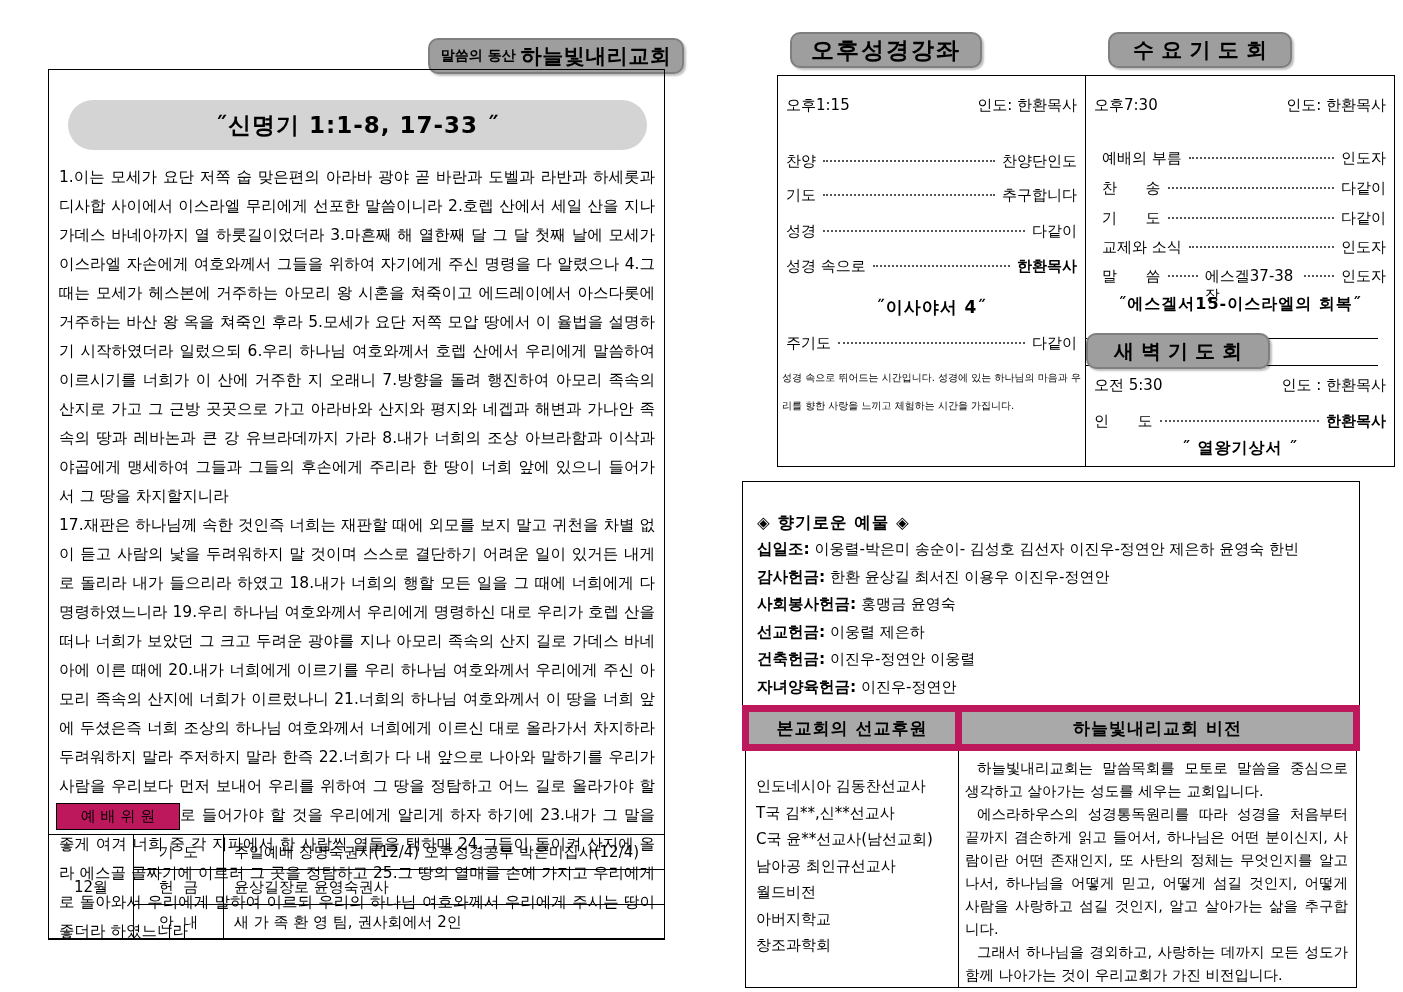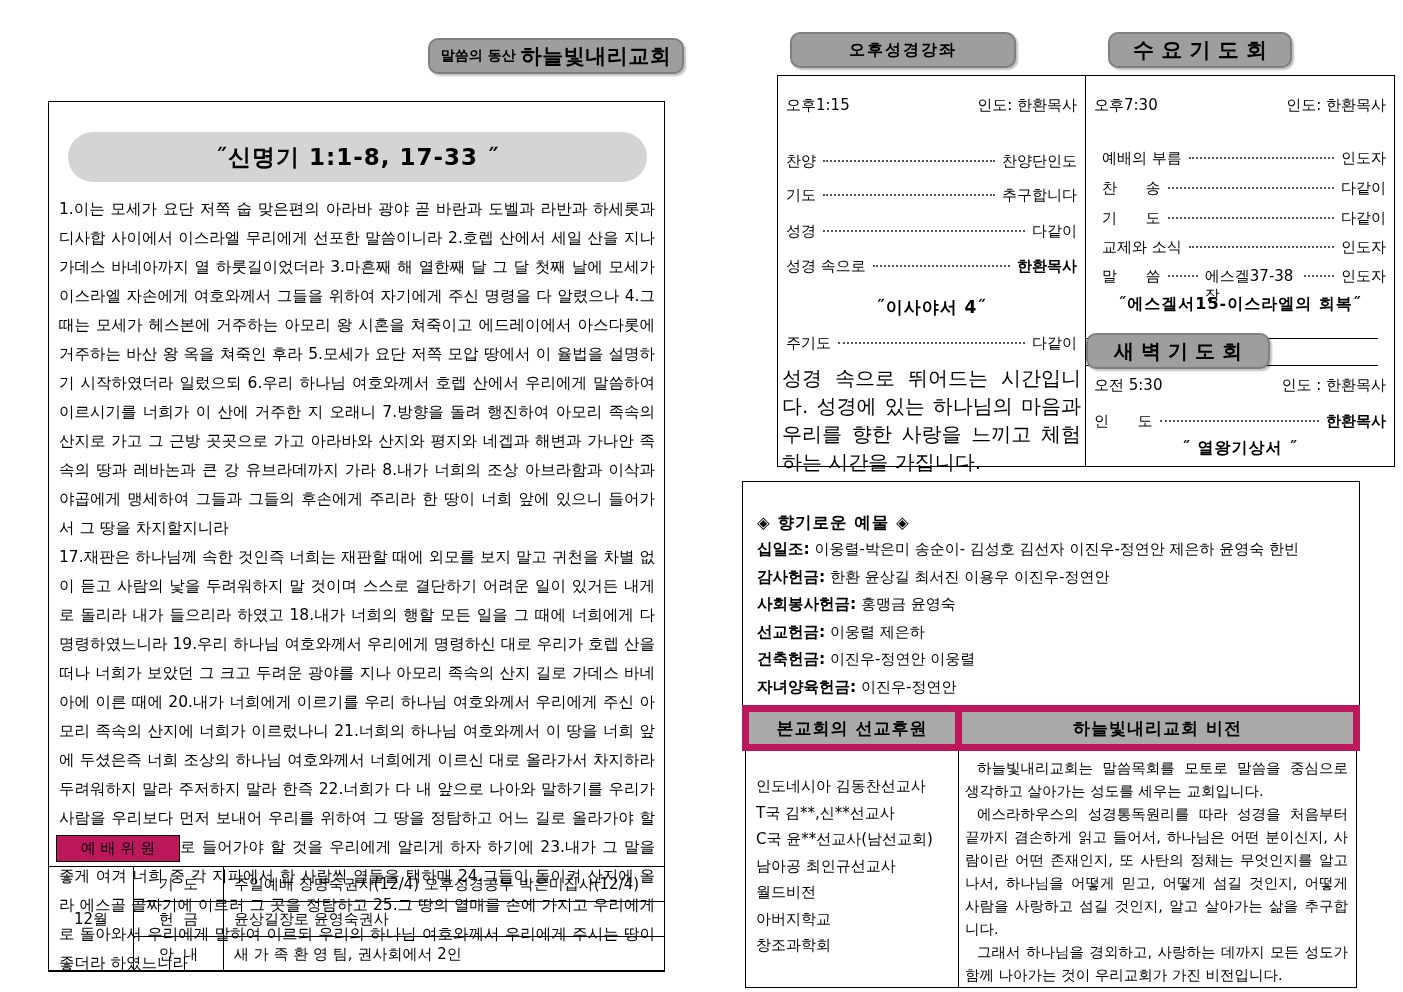--- a/index.html
+++ b/index.html
@@ -10,24 +10,24 @@
   
   .badge{
     position:absolute;background:var(--badge-bg,#9e9e9e);
     border:2px solid var(--badge-border,#7f7f7f);
     border-radius:10px;display:flex;align-items:center;justify-content:center;
     font-weight:bold;box-sizing:border-box;box-shadow:2px 2px 2px rgba(0,0,0,.25);
   }
   .hdr-badge{left:428px;top:38px;width:256px;height:36px;gap:5px;font-size:20px;}
   .hdr-badge .hdr-small{font-size:14px;font-weight:bold;}
   .hdr-badge .hdr-big{font-size:21px;font-weight:bold;letter-spacing:.5px;}
-  .badge-afternoon{left:790px;top:32px;width:226px;height:36px;font-size:16px;letter-spacing:2px;}
+  .badge-afternoon{left:790px;top:32px;width:192px;height:36px;font-size:23px;letter-spacing:2px;}
   .badge-wed{left:1108px;top:32px;width:184px;height:36px;font-size:21px;}
   
-  .left-page{position:absolute;left:48px;top:101px;width:617px;height:870px;border:1px solid #000;box-sizing:border-box;}
+  .left-page{position:absolute;left:48px;top:69px;width:617px;height:870px;border:1px solid #000;box-sizing:border-box;}
   .title-pill{
     position:absolute;left:19px;top:30px;width:579px;height:50px;background:var(--pill-bg,#d4d4d4);
     border-radius:26px;display:flex;align-items:center;justify-content:center;
     font-size:23px;font-weight:bold;letter-spacing:1px;
   }
   .scripture{position:absolute;left:10px;right:9px;top:93px;font-size:15.5px;line-height:29px;text-align:justify;}
   .scripture p{margin:0;}
   .committee{
     position:absolute;left:7px;top:733px;width:124px;height:27px;border:1px solid #000;
     display:flex;align-items:center;justify-content:center;font-size:15px;box-sizing:border-box;background:#be185d;
@@ -44,21 +44,21 @@
   .col-left{width:308px;border-right:1px solid #000;position:relative;box-sizing:border-box;}
   .col-right{flex:1;position:relative;}
   .time-row{position:absolute;left:0;right:0;display:flex;justify-content:space-between;padding:0 8px;font-size:15px;}
   .dotrow{position:absolute;left:8px;right:8px;display:flex;align-items:baseline;font-size:15px;}
   .dotrow .lab{white-space:pre;}
   .dotrow .lead{flex:1 1 auto;border-bottom:2px dotted #555;margin:0 7px;transform:translateY(-4px);}
   .dotrow .lead.short{flex:0 1 34px;}
   .dotrow .val{white-space:nowrap;}
   .dotrow.boldval .val{font-weight:bold;}
   .sermon{position:absolute;left:0;right:0;text-align:center;font-weight:bold;font-size:17px;letter-spacing:1px;}
-  .note{position:absolute;left:4px;right:4px;font-size:20px;line-height:28px;text-align:justify;}
+  .note{position:absolute;left:4px;right:4px;font-size:10px;line-height:28px;text-align:justify;}
   .dawn-band{position:absolute;left:0;right:16px;top:262px;height:28px;border-top:1px solid #000;border-bottom:1px solid #000;display:flex;justify-content:flex-start;box-sizing:border-box;}
   .dawn-badge{position:relative;top:-6px;width:184px;height:36px;font-size:20px;}
   
   .offer-box{position:absolute;left:742px;top:481px;width:618px;height:248px;border:1px solid #000;box-sizing:border-box;padding:28px 14px;}
   .offer-title{font-size:16.5px;font-weight:bold;letter-spacing:1px;line-height:26px;}
   .offer-row{font-size:15px;line-height:27.5px;white-space:nowrap;}
   .offer-row b{font-size:15.5px;}
   
   table.bottom-table{position:absolute;left:742px;top:705px;width:618px;height:270px;border-collapse:collapse;table-layout:fixed;}
   table.bottom-table th{

